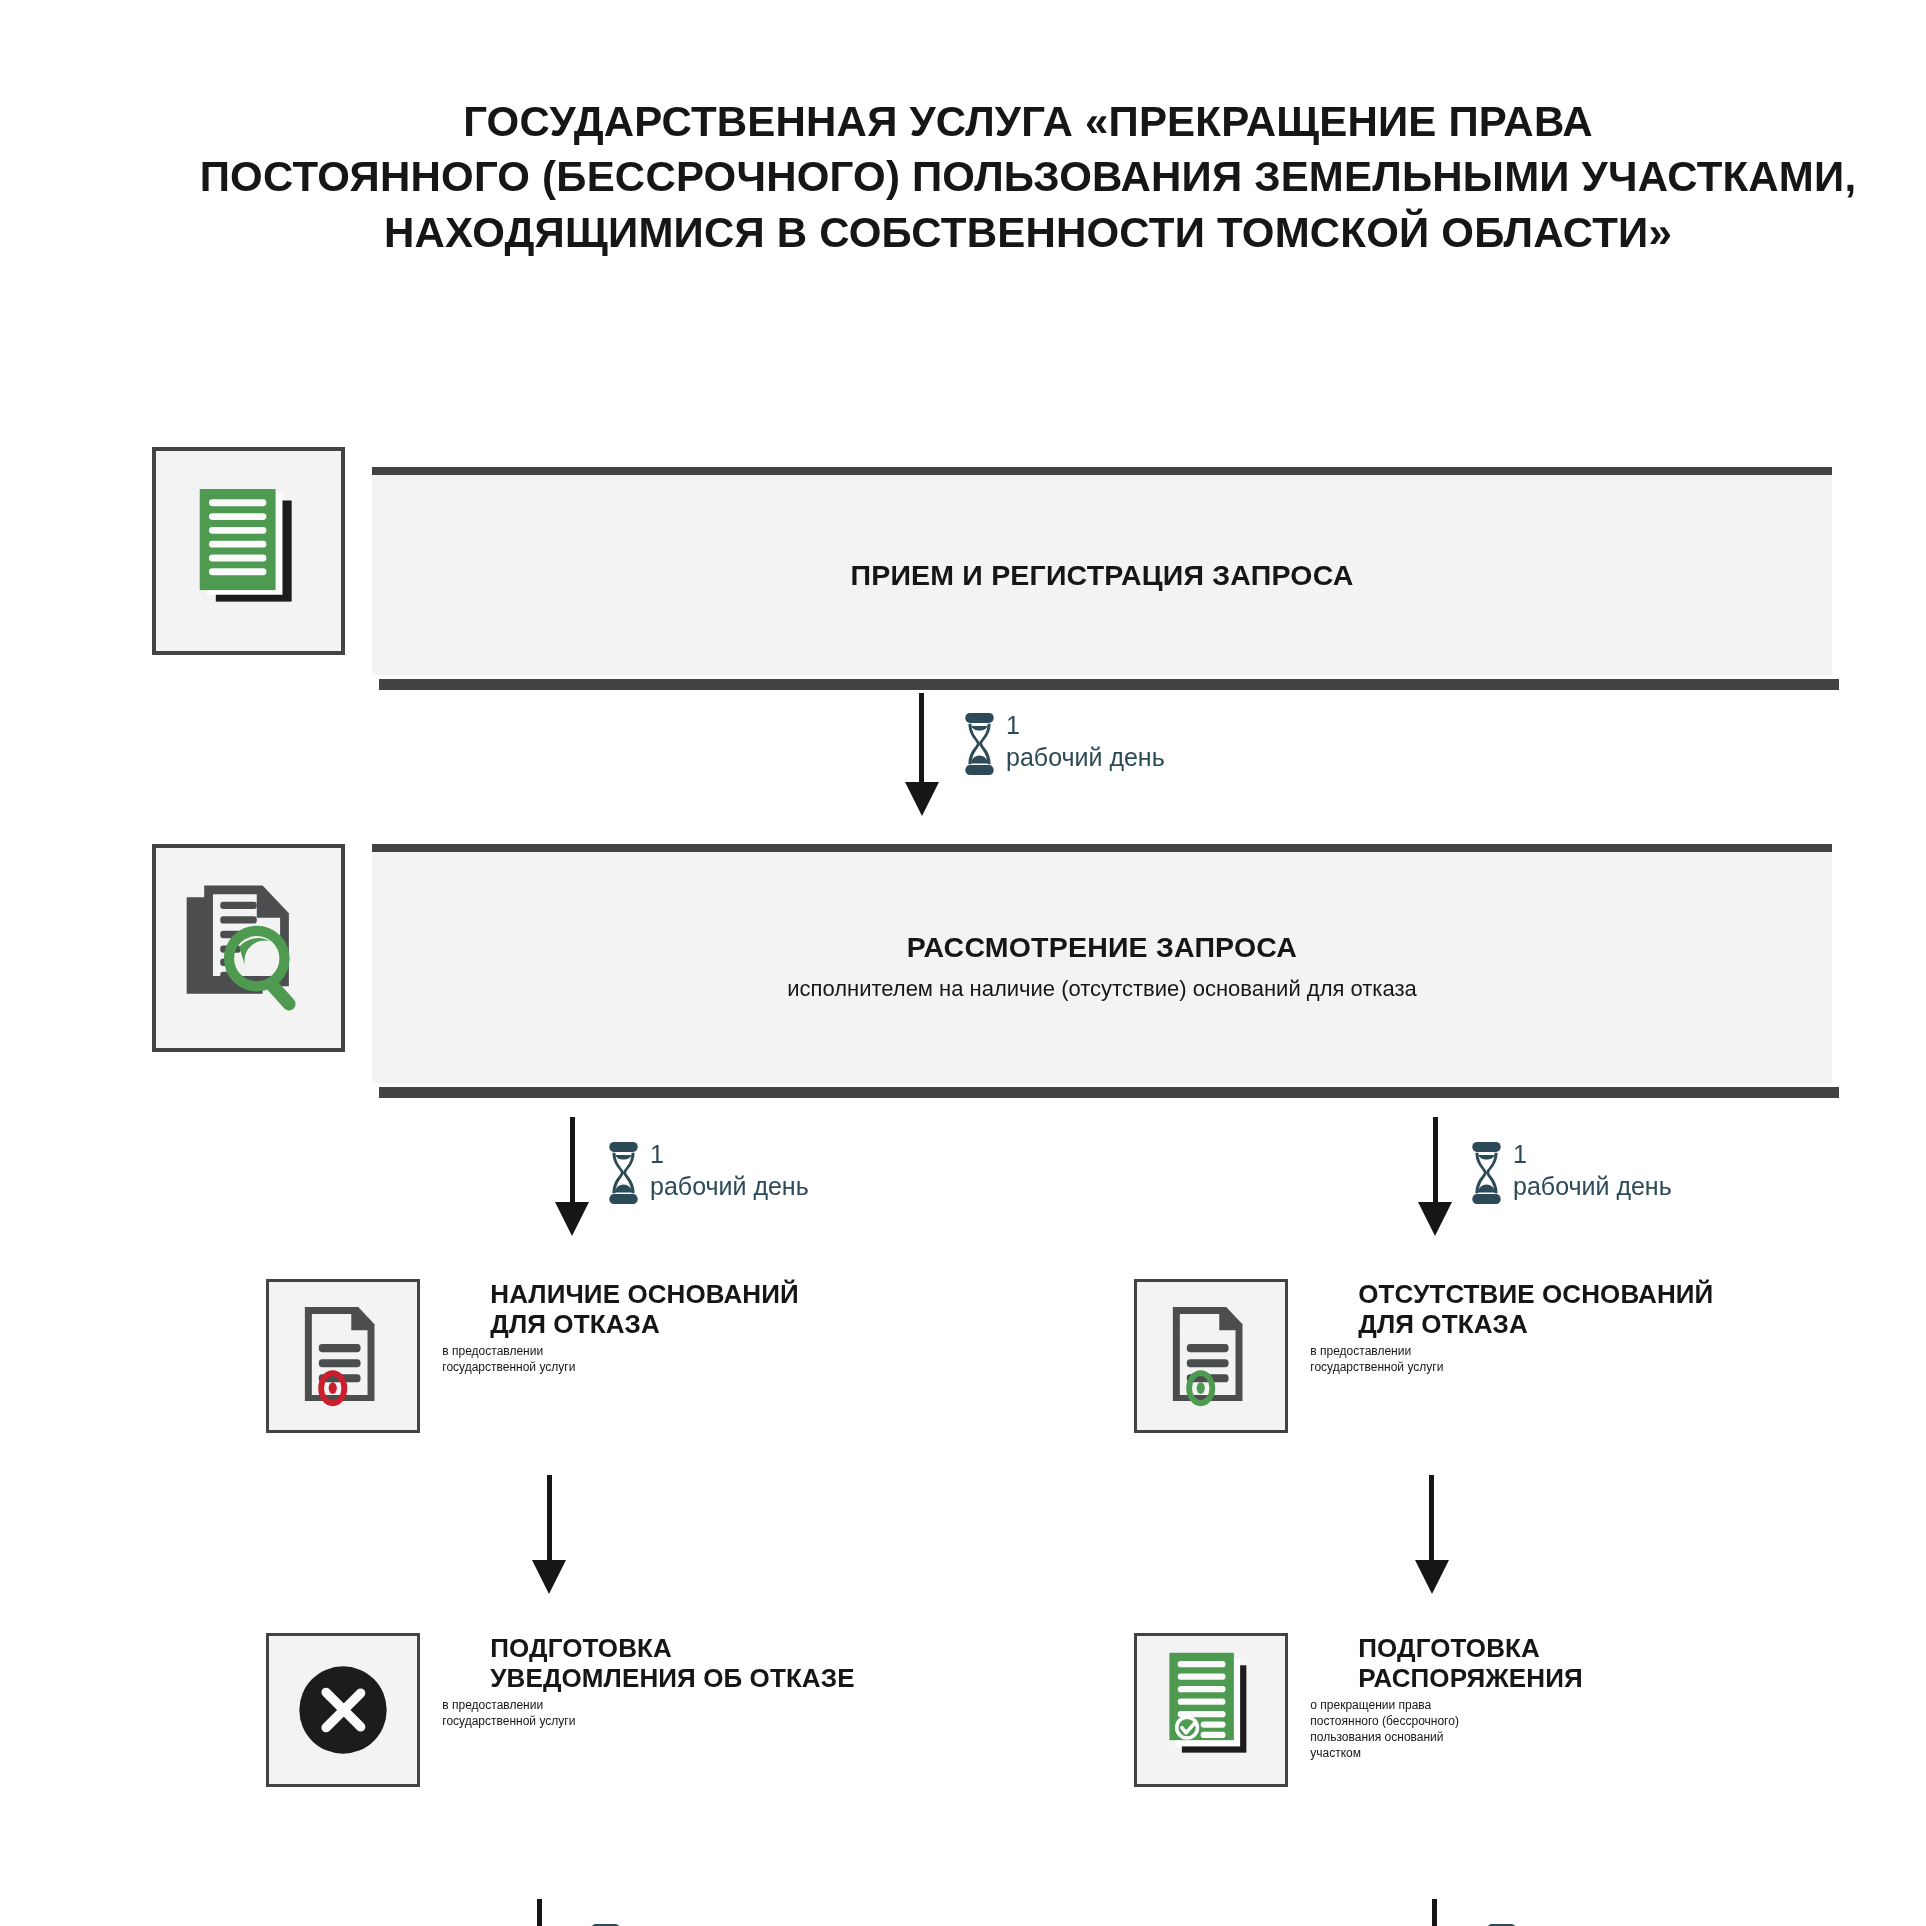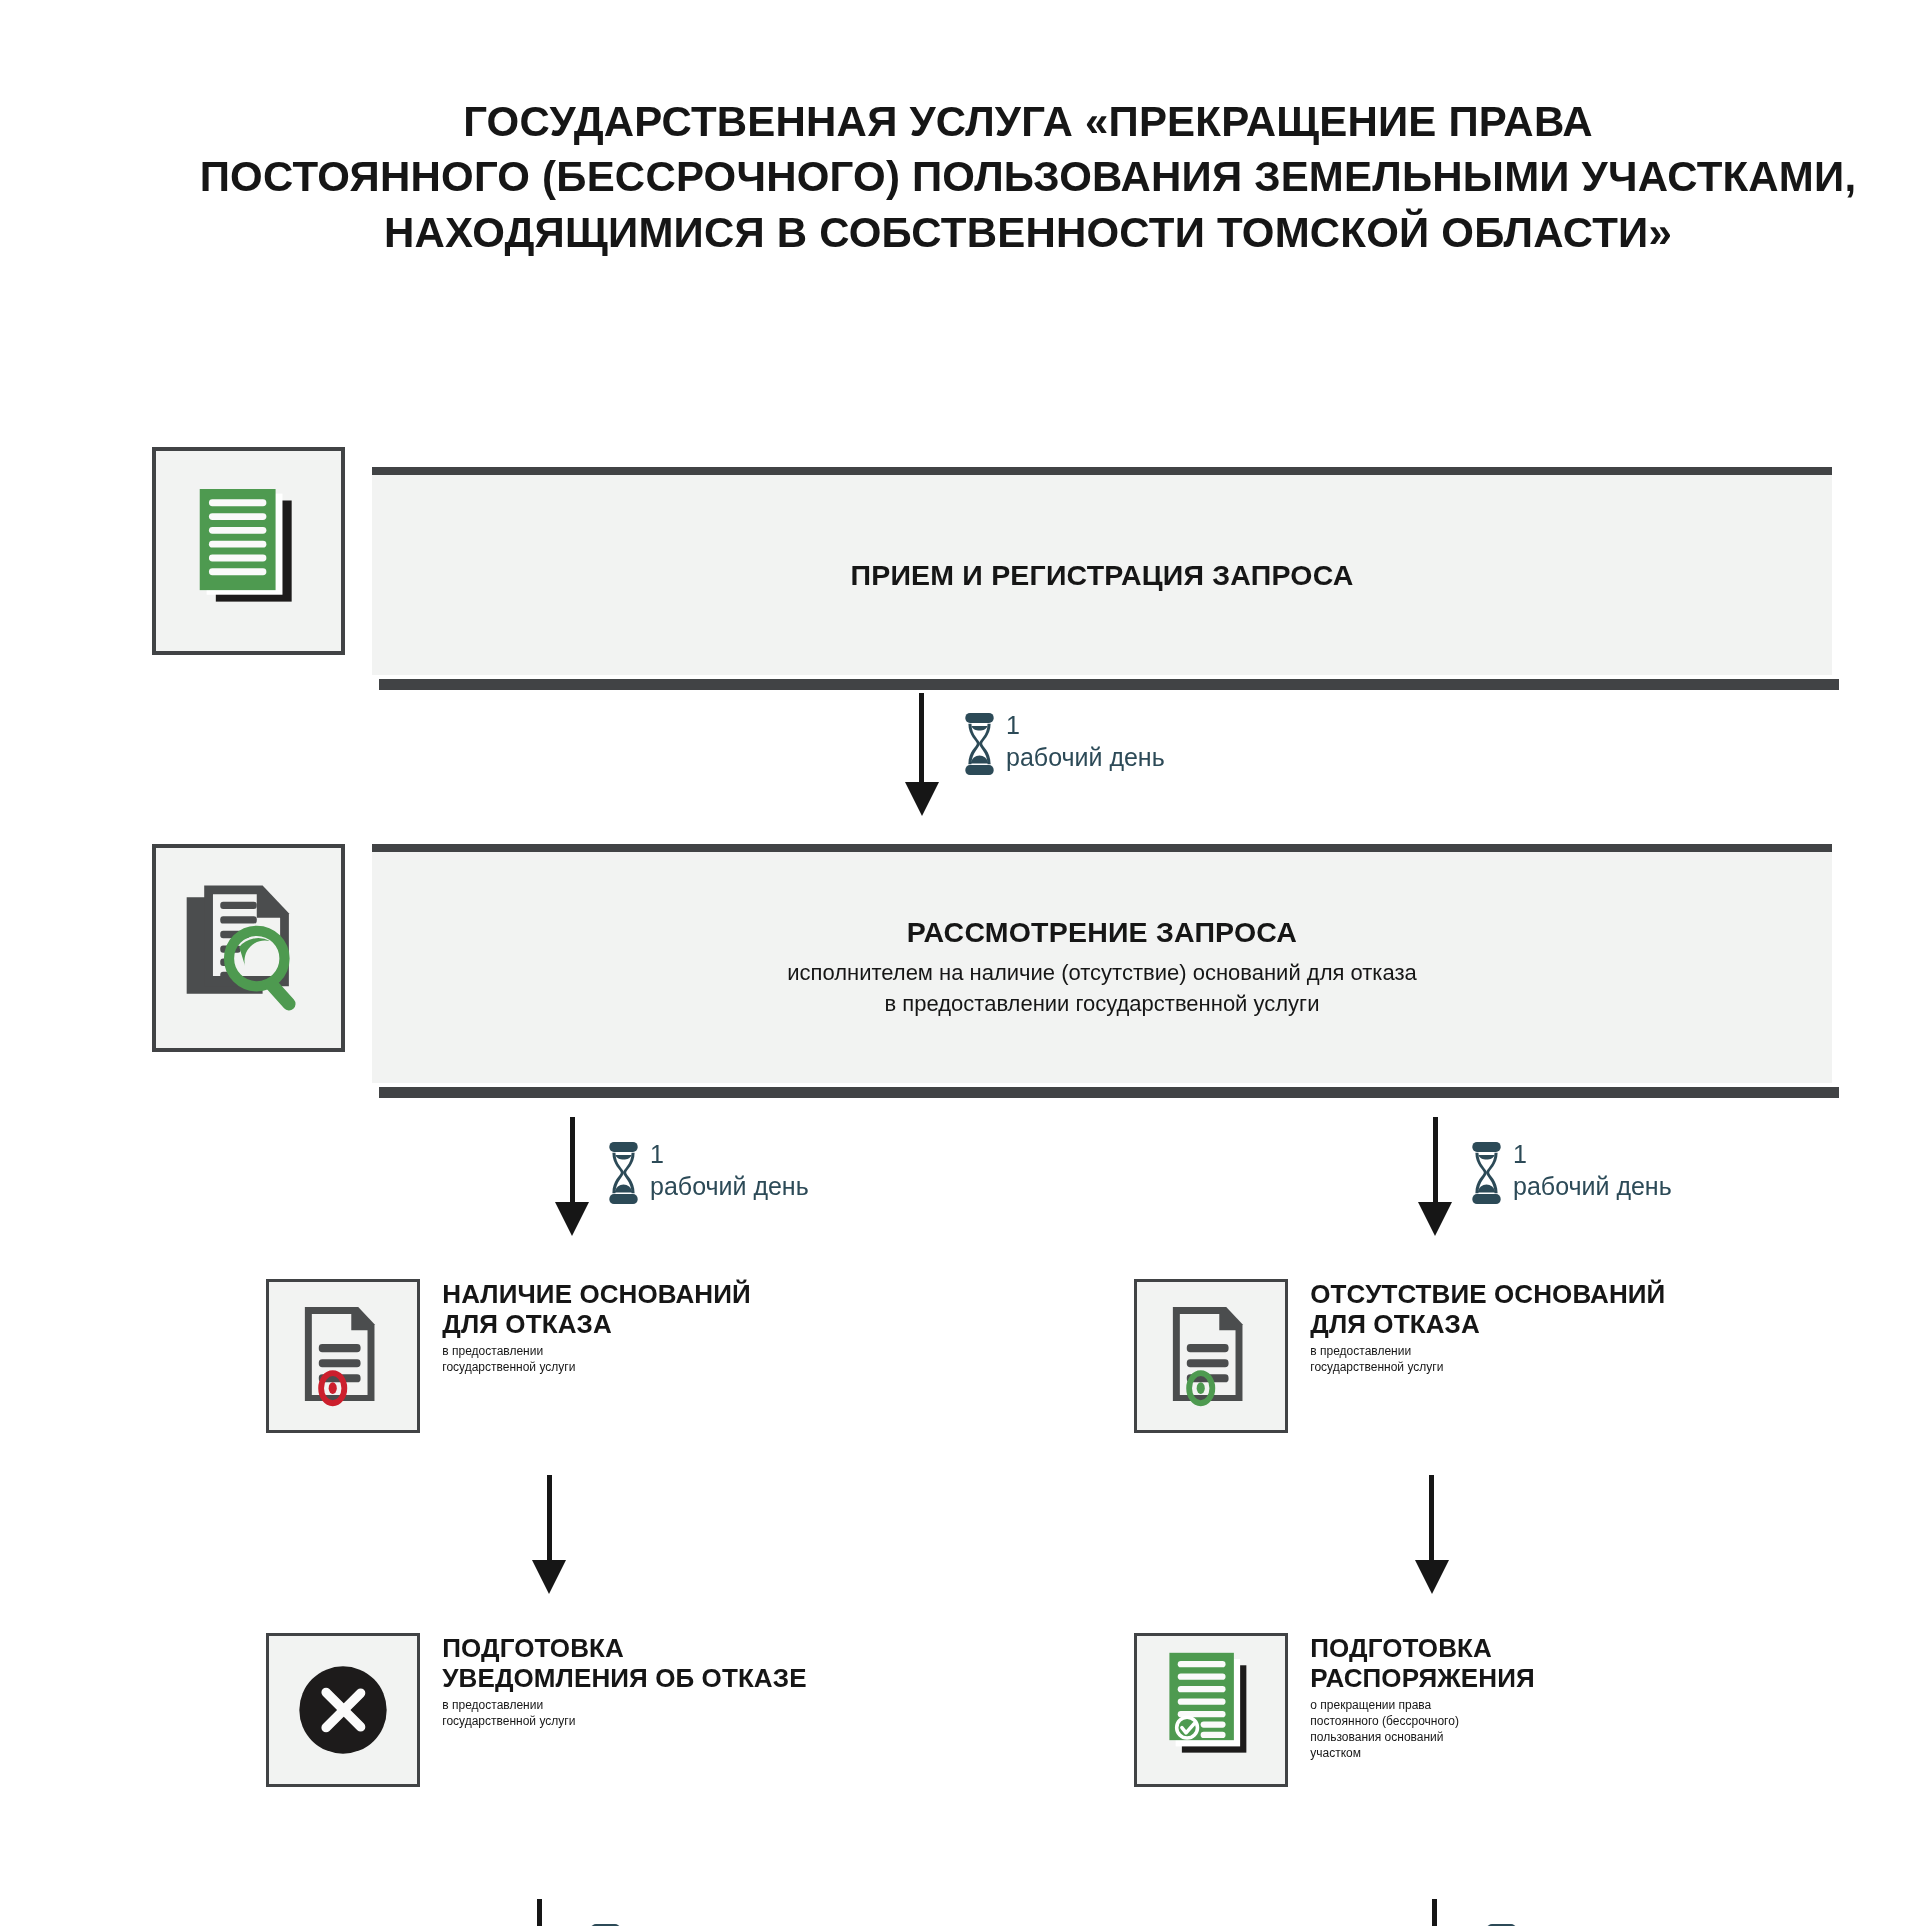--- a/index.html
+++ b/index.html
@@ -42,21 +42,21 @@
   .node{position:absolute;display:flex;align-items:flex-start;}
   .node .ntile{
     position:relative;width:154px;height:154px;flex:0 0 154px;
     background:#f2f3f2;border:3.5px solid #414345;box-sizing:border-box;
   }
   .node .ntile:before{
     content:"";position:absolute;left:7px;top:7px;right:-7px;bottom:-7px;
     background:#414345;z-index:-1;
   }
   .node .ntxt{margin-left:22.3px;text-align:left;}
-  .node .nhd{font-size:26px;font-weight:bold;line-height:1.16;letter-spacing:0.1px;}
+  .node .nhd{font-size:26px;font-weight:bold;line-height:1.16;letter-spacing:0.1px;margin-left:48px;}
   .node .nsub{font-size:12px;font-weight:400;line-height:1.33;margin-top:4.6px;}
 
   
   .arrow{position:absolute;width:5.4px;background:#161616;}
   .arrowhead{
     position:absolute;width:0;height:0;
     border-left:17.3px solid transparent;border-right:17.3px solid transparent;
     border-top:34px solid #161616;
   }
 
@@ -137,21 +137,20 @@
       <path d="M44 52 a17 17 0 0 1 21 -4 a14 14 0 0 0 -17 17 Z" fill="#4e9a50"></path>
       <rect x="68" y="72" width="9" height="26" rx="4.5" fill="#4e9a50" transform="rotate(-42 72 85)"></rect>
     </svg>
   </span>
 </div>
 
 <div class="panel abs" style="left:372px;top:844px;width:1460px;height:239px;">
   <div class="hd">РАССМОТРЕНИЕ ЗАПРОСА</div>
   <div class="sub">
     <div>исполнителем на наличие (отсутствие) оснований для отказа</div>
-    <div>в предоставлении государственной услуги</div>
   </div>
 </div>
 
 <div class="arrow abs" style="left:570px;top:1117px;height:89px;"></div>
 <div class="arrowhead abs" style="left:555px;top:1202px;"></div>
 
 <div class="arrow abs" style="left:1433px;top:1117px;height:89px;"></div>
 <div class="arrowhead abs" style="left:1418px;top:1202px;"></div>
 
 <div class="timer abs" style="left:607px;top:1142px;">

